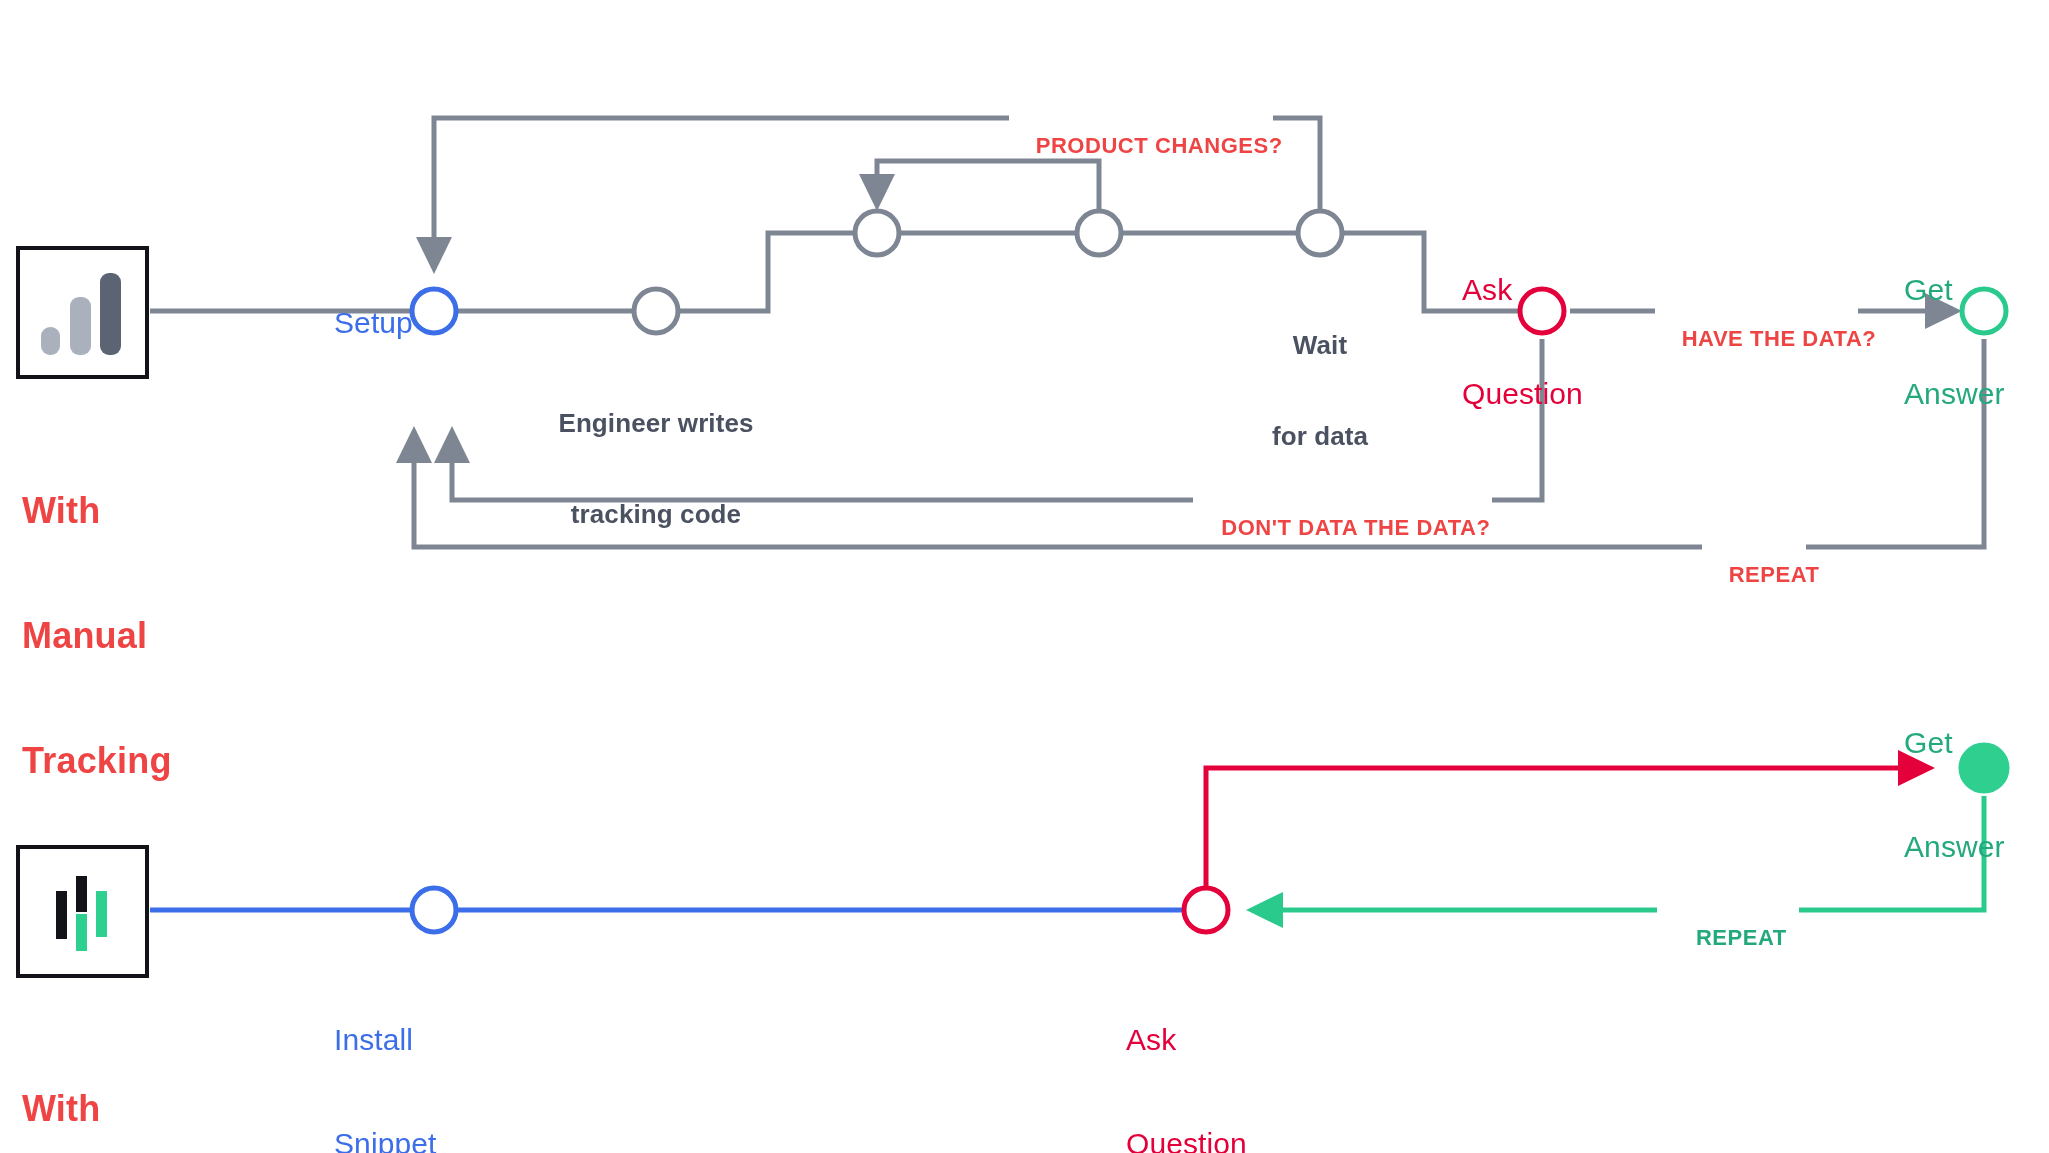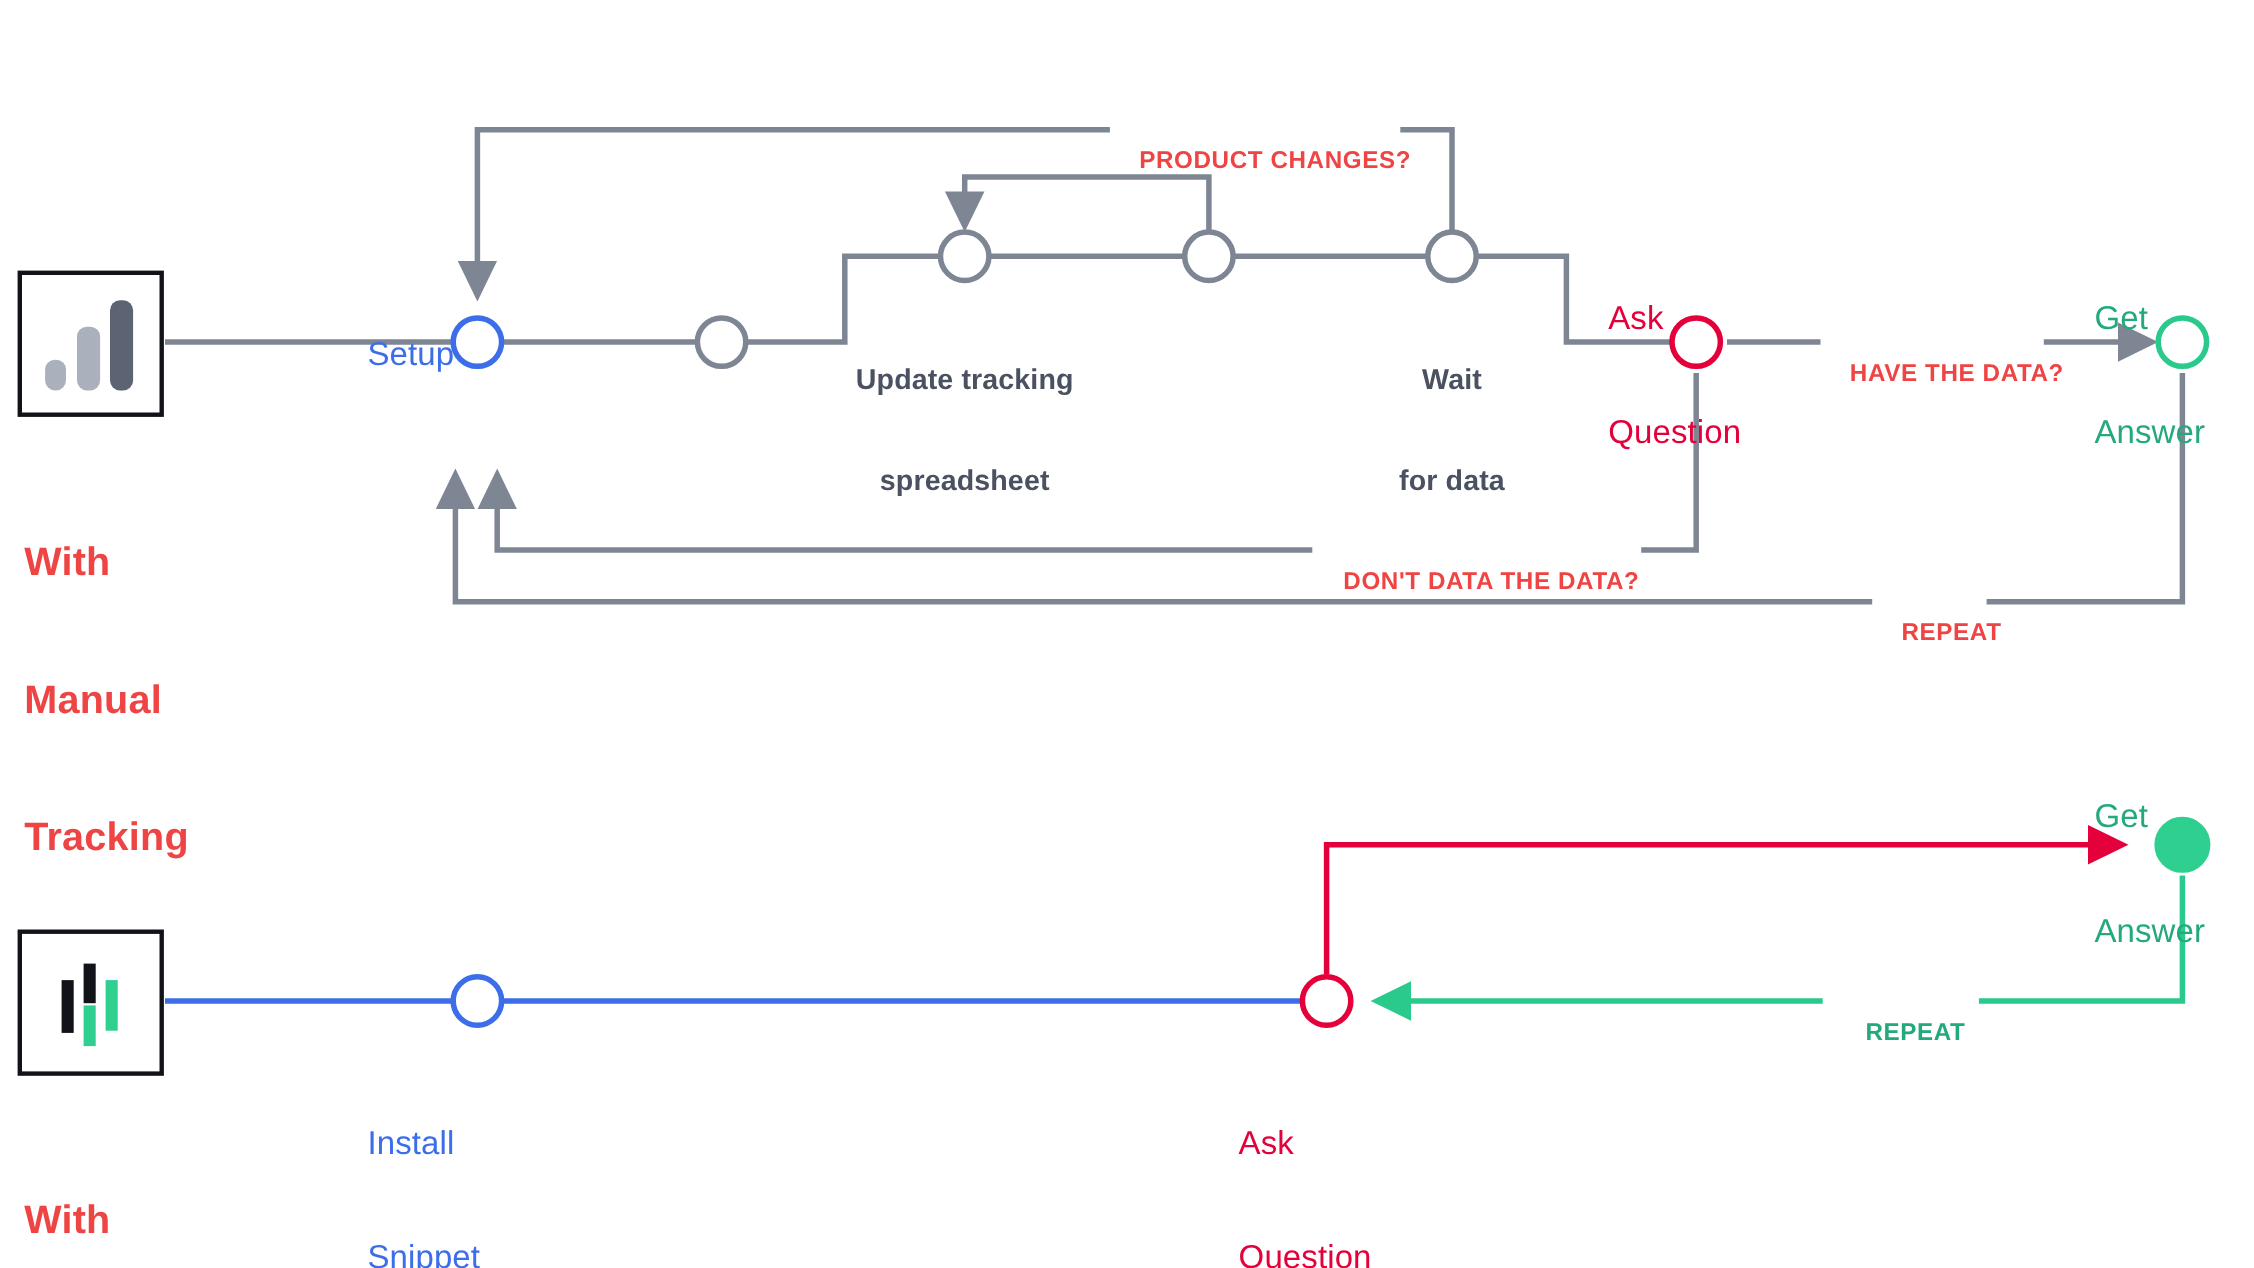--- a/index.html
+++ b/index.html
@@ -118,25 +118,25 @@
 
   <div class="lbl section-label" style="left:22px;top:1004px;">
     <div>With</div>
     
   </div>
 
   <div class="lbl node-title c-blue" style="left:334px;top:236px;width:200px;">
     <div>Setup</div>
   </div>
 
+  <div class="lbl node-sub" style="left:536px;top:348px;width:240px;">
+    <div>Engineer writes</div>
+    <div>tracking code</div>
+  </div>
 
-  <div class="lbl node-sub" style="left:757px;top:270px;width:240px;">
-    <div>Update tracking</div>
-    <div>spreadsheet</div>
-  </div>
 
 
   <div class="lbl node-sub" style="left:1210px;top:270px;width:220px;">
     <div>Wait</div>
     <div>for data</div>
   </div>
 
   <div class="lbl node-title c-red" style="left:1462px;top:203px;width:160px;">
     <div>Ask</div>
     <div>Question</div>

